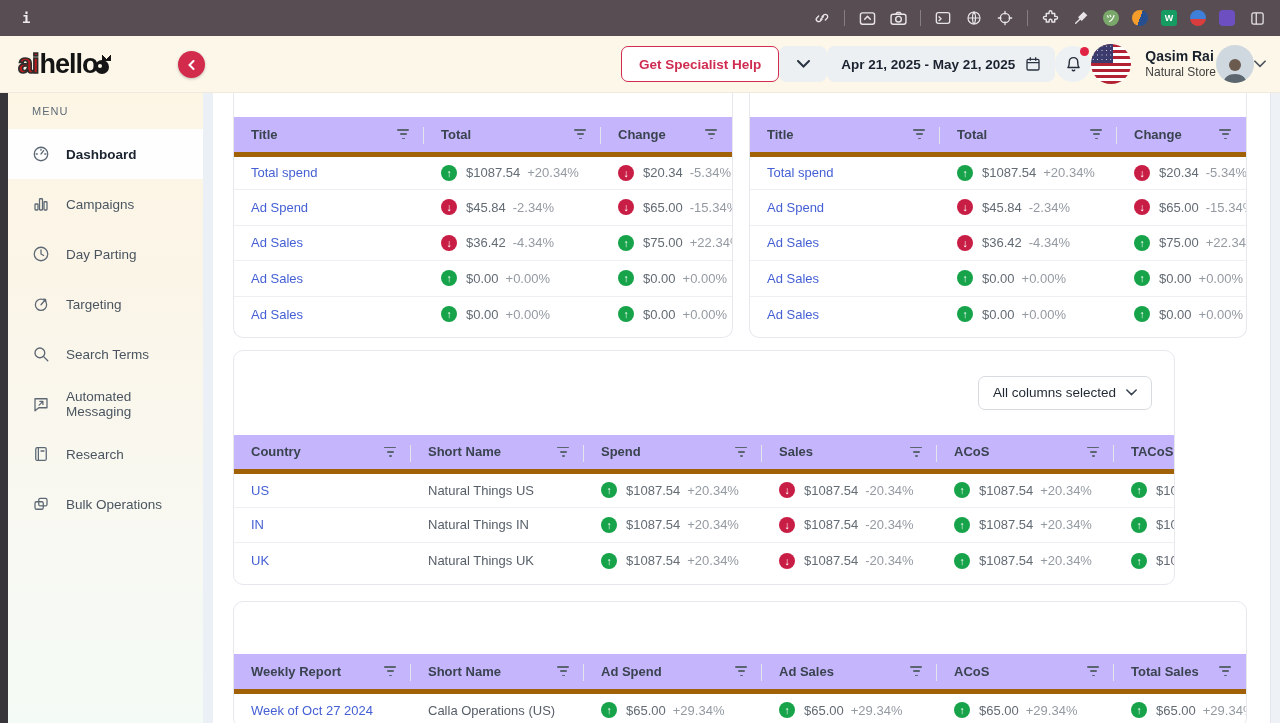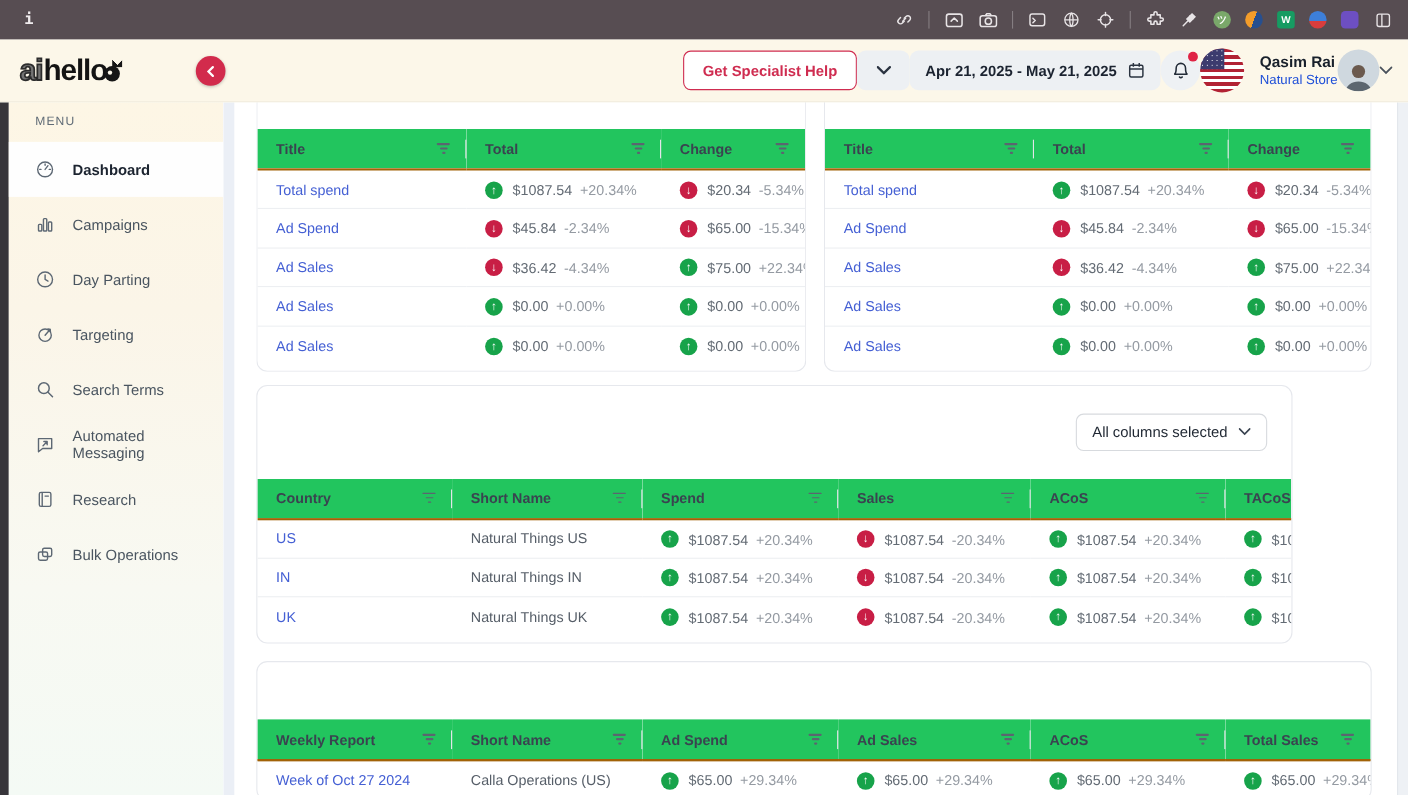--- a/index.html
+++ b/index.html
@@ -22,21 +22,21 @@
   .ext-dot { width:16px; height:16px; border-radius:50%; display:flex;
     align-items:center; justify-content:center; font-size:9px; font-weight:bold;
     color:#fff; }
 
   
   .header { position:absolute; left:0; top:36px; width:1280px; height:57px;
     background:#fcf7e9; display:flex; align-items:center; z-index:5;
     border-bottom:1px solid rgba(0,0,0,.05); }
   .logo { margin-left:18px; font-size:27px; letter-spacing:-1px; display:flex;
     align-items:baseline; }
-  .logo .ai { color:#737373; -webkit-text-stroke:1.6px #2c2c2c; font-weight:bold;text-align:center; }
+  .logo .ai { color:#b91c1c; -webkit-text-stroke:1.6px #2c2c2c; font-weight:bold;text-align:center; }
   .logo .hello { color:#141414; font-weight:bold; margin-left:1px; }
   .logo .mascot { width:14px; height:14px; background:#161616; border-radius:50%;
     position:relative; margin-left:-3px; align-self:center; margin-top:6px;}
   .logo .mascot::before { content:""; position:absolute; top:-6px; left:7px;
     width:9px; height:7px;
     background:linear-gradient(45deg,#161616 40%,transparent 41%),
                linear-gradient(-45deg,#161616 40%,transparent 41%); }
   .logo .mascot::after { content:""; position:absolute; top:4px; left:3px;
     width:4px; height:4px; border-radius:50%; background:#fcf7e9; }
   .collapse-btn { position:absolute; left:178px; top:15px; width:27px; height:27px;
@@ -61,21 +61,21 @@
     border-radius:50%; background:#e02344; }
   .flag { width:40px; height:40px; border-radius:50%; overflow:hidden;
     position:relative; cursor:pointer;
     background:repeating-linear-gradient(#b22234 0 3.1px,#fff 3.1px 6.2px); }
   .flag::before { content:""; position:absolute; left:0; top:0; width:22px;
     height:18.5px; background:#3c3b6e;
     background-image:radial-gradient(#fff 14%, transparent 16%);
     background-size:4.4px 4.4px; }
   .user-block { line-height:1.25; margin-left:14px; }
   .user-name { font-size:14px; font-weight:bold; color:#18202b; }
-  .user-store { font-size:12px; color:#1d4ed8; }
+  .user-store { font-size:12px; color:#404040; }
   .avatar { width:38px; height:38px; border-radius:50%; overflow:hidden;
     background:#cfd8df; display:flex; align-items:flex-end;
     justify-content:center; cursor:pointer; }
 
   
   .left-strip { position:absolute; left:0; top:93px; width:8px; height:630px;
     background:#37353a; }
   .sidebar { position:absolute; left:8px; top:93px; width:195px; height:630px;
     background:linear-gradient(180deg,#fdf6e5 0%, #fbf5e8 30%, #f8f9f2 70%, #f4faf5 100%);
     padding-top:12px; }
@@ -106,21 +106,21 @@
   .wide-card { width:942px; margin-top:12px; padding-bottom:6px; }
   .wide-card .top-area { height:84px; display:flex; align-items:center;
     justify-content:flex-end; padding-right:22px; }
   .weekly-card { width:1014px; margin-top:16px; }
   .weekly-card .spacer { height:52px; }
   .columns-btn { height:34px; background:#fff; border:1px solid #d7dade;
     border-radius:7px; padding:0 14px; display:flex; align-items:center; gap:10px;
     font-size:13.5px; color:#1f2732; cursor:pointer; }
 
   table { width:100%; border-collapse:collapse; table-layout:fixed; }
-  thead tr { background:#22c55e; border-bottom:2px solid #a16207; }
+  thead tr { background:#c4b5fd; border-bottom:5px solid #a16207; }
   th { height:37px; text-align:left; position:relative; }
   th .th-wrap { display:flex; align-items:center; justify-content:space-between;
     padding:0 14px 0 17px; }
   th .th-label { font-size:13px; font-weight:bold; color:#3a4350; white-space:nowrap; }
   th:not(:last-child)::after { content:""; position:absolute; right:0; top:10px;
     width:1px; height:17px; background:#e2e5e9; }
   .filter-icon { display:inline-flex; flex-direction:column; align-items:center;
     gap:2.5px; cursor:pointer; padding:3px 1px; }
   .filter-icon i { display:block; height:1.6px; background:#5b6570; border-radius:1px; }
   .filter-icon i:nth-child(1){ width:12px; }

